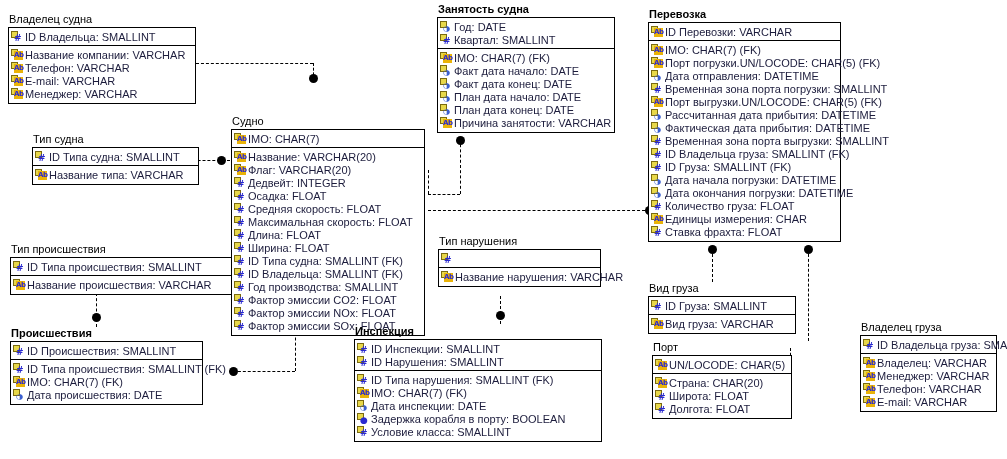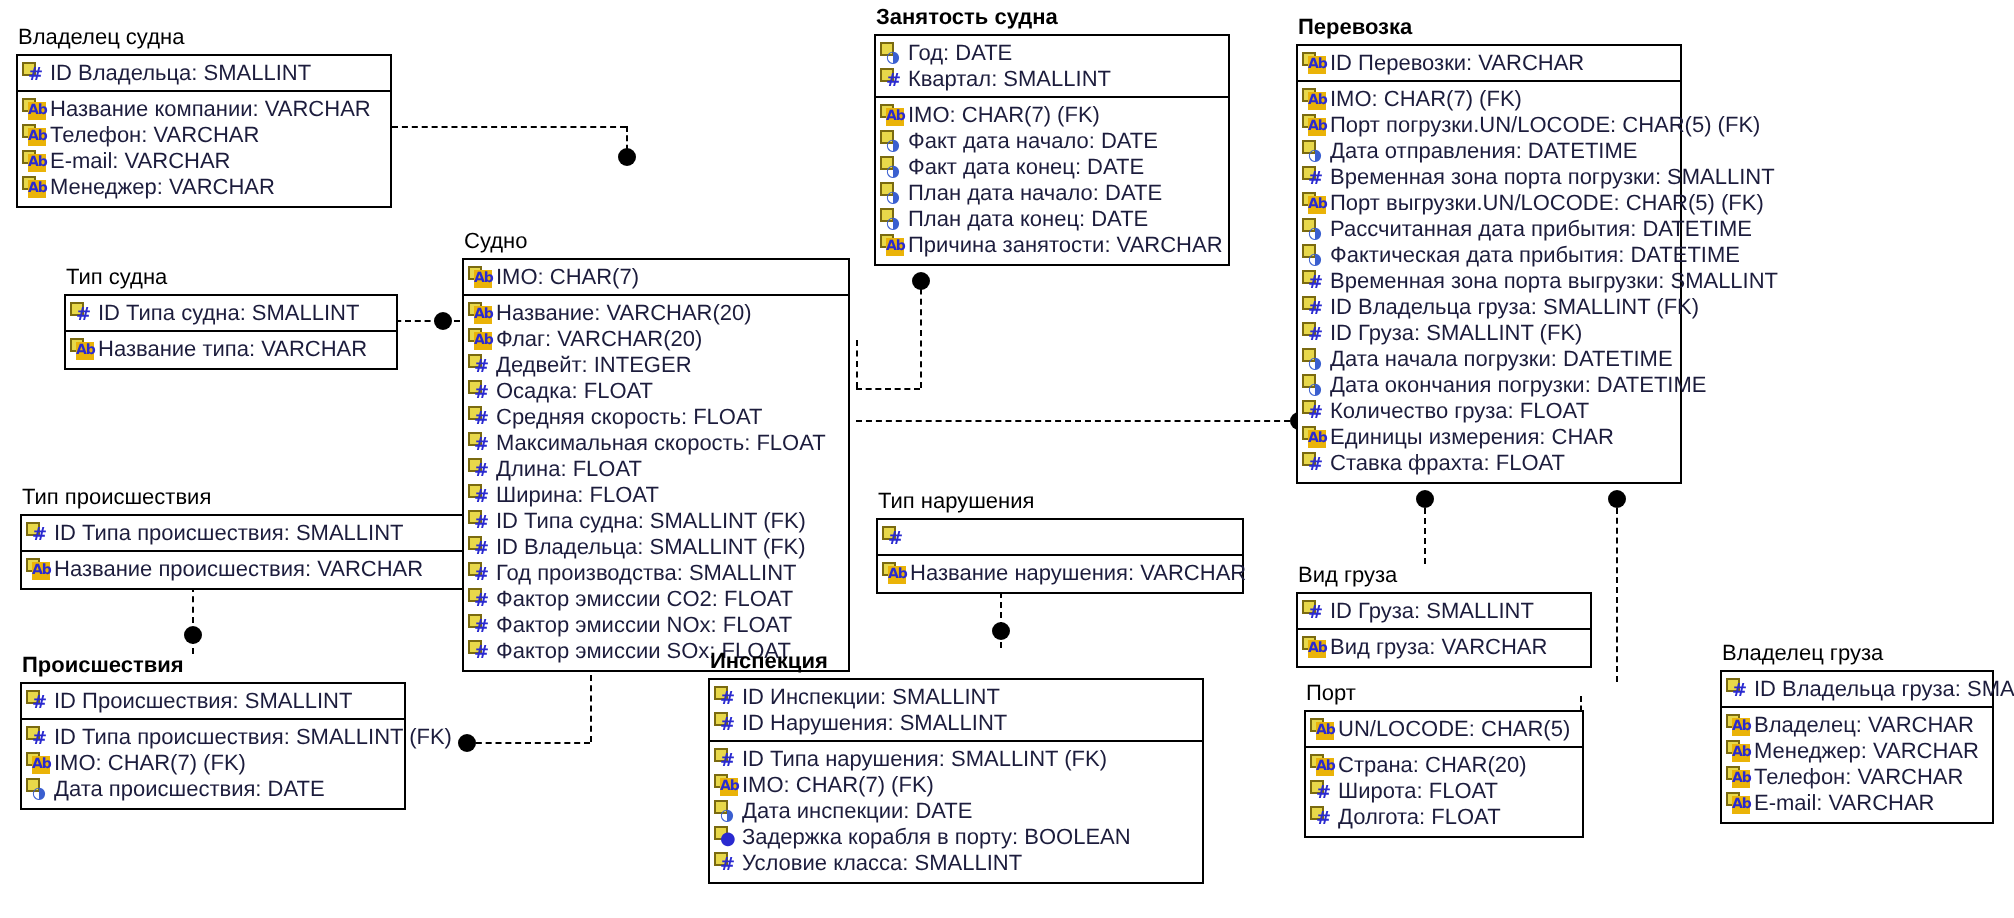--- a/index.html
+++ b/index.html
@@ -438,21 +438,21 @@
         <div class="attr">
             <span class="ico txt-t">
               <span class="g">Ab</span>
             </span>
             <span class="txt">Причина занятости: VARCHAR</span>
           </div>
       </div>
     </div>
   </div>
 
-  <div class="entity" style="left:438px; top:245px; width:184px;">
+  <div class="entity" style="left:438px; top:235px; width:163px;">
     <div class="ent-title">Тип нарушения</div>
     <div class="ent-box">
       <div class="pk-section">
         <div class="attr">
             <span class="ico num">
               <span class="g">#</span>
             </span>
           </div>
       </div>
       <div class="attr-section">

